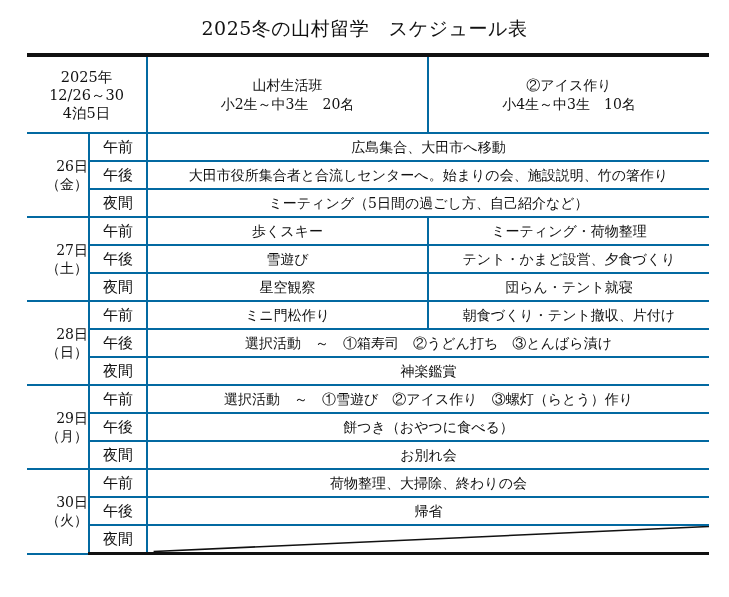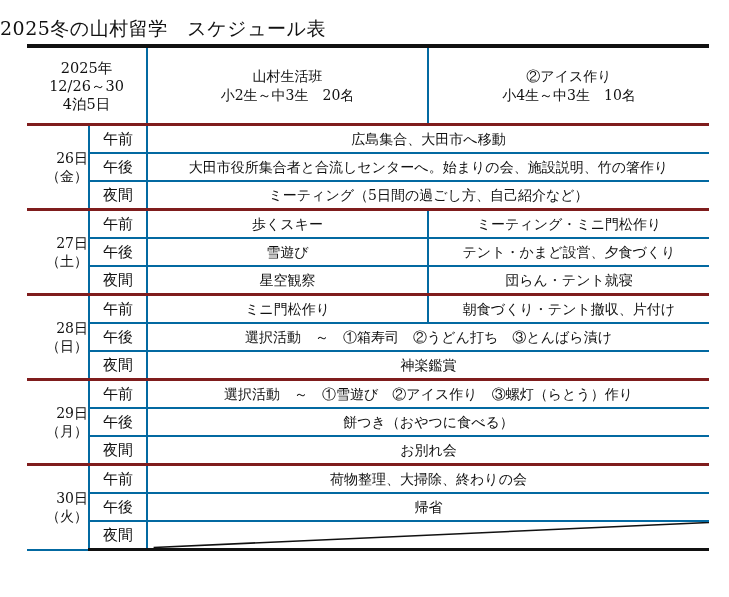--- a/index.html
+++ b/index.html
@@ -1,27 +1,27 @@
 <!DOCTYPE html>
 <html><head>
   <meta charset="utf-8">
   <style>
     html, body { margin: 0; padding: 0; background: #ffffff; }
     body { width: 729px; height: 597px; position: relative; overflow: hidden;
            font-family: "DejaVu Serif", "Liberation Serif", serif; color: #111; }
-    .title { position: absolute; left: 0; width: 729px; top: 16px; 
+    .title { position: absolute; left: 0; width: 729px; top: 16px; text-align: center;
              font-size: 19px; letter-spacing: 0.5px; }
-    .tbl { position: absolute; left: 27px; top: 44px; width: 682px; }
+    .tbl { position: absolute; left: 27px; top: 53px; width: 682px; }
     table { border-collapse: collapse; width: 682px; table-layout: fixed; }
     td { border: 2px solid #0369a1; text-align: center; vertical-align: middle; padding: 0;
          font-size: 14px; line-height: 17px; }
     tr.hdr td { height: 75px; font-size: 14px; line-height: 19px; border-top: 4px solid #111; }
     tr.hdr td.first { font-size: 14.5px; line-height: 18px; }
     tr.r td { height: 26px; }
-    tr.daystart td { border-top: 3px solid #7f1d1d; }
+    tr.daystart td { border-top: 1px solid #7f1d1d; }
     td.day { font-size: 14px; line-height: 18px; }
     td.period { font-size: 15px; }
     table { border-left: none; }
     td.day { border-left: none; text-align: right; }
     tr.hdr td.first { border-left: none; }
     td.lastcol { border-right: none; }
     tr.last td { border-bottom: 3px solid #111; }
     .diag-cell { position: relative; }
     .diag-cell svg { position: absolute; left: 0; top: 0; width: 100%; height: 100%; }
   </style>
@@ -72,21 +72,21 @@
     <td class="lastcol" colspan="2">ミーティング（5日間の過ごし方、自己紹介など）</td>
   </tr>
 
   <tr class="r daystart">
     <td class="day" rowspan="3">
       <div>27日</div>
       <div>（土）</div>
     </td>
     <td class="period">午前</td>
     <td>歩くスキー</td>
-    <td class="lastcol">ミーティング・ミニ門松作り</td>
+    <td class="lastcol">ミーティング・荷物整理</td>
   </tr>
   <tr class="r">
     <td class="period">午後</td>
     <td>雪遊び</td>
     <td class="lastcol">テント・かまど設営、夕食づくり</td>
   </tr>
   <tr class="r">
     <td class="period">夜間</td>
     <td>星空観察</td>
     <td class="lastcol">団らん・テント就寝</td>

